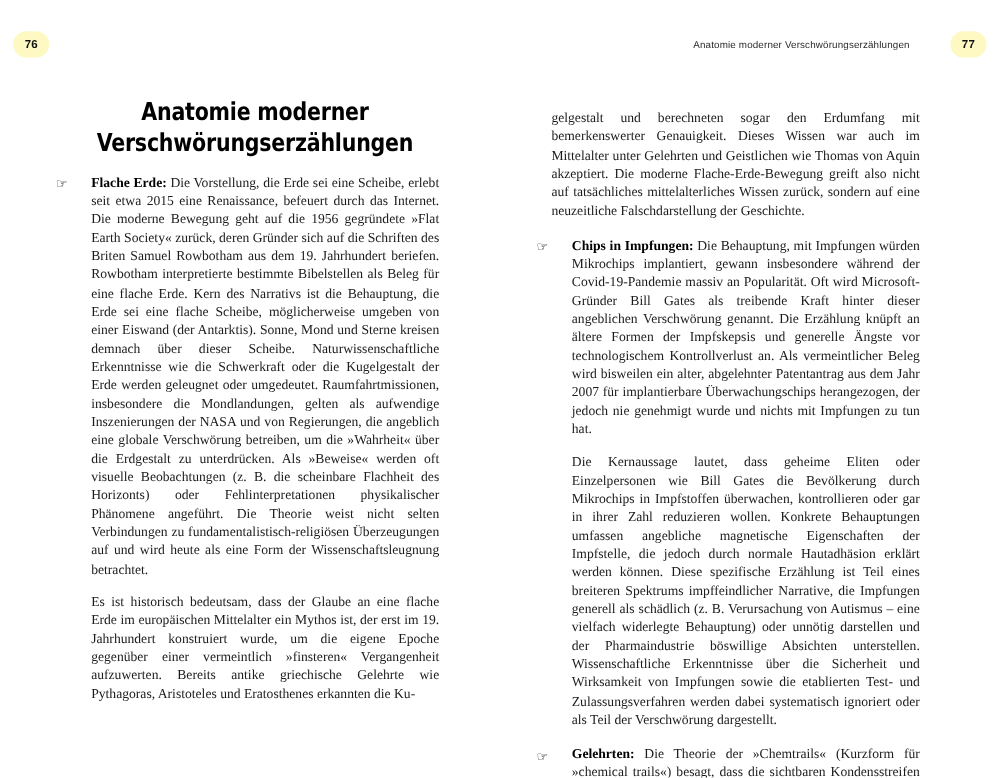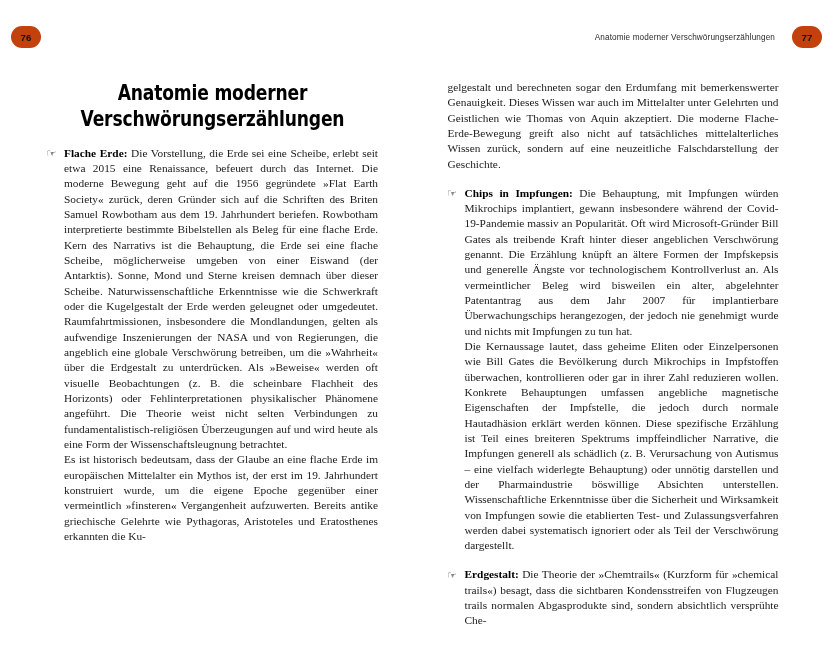--- a/index.html
+++ b/index.html
@@ -37,31 +37,31 @@
     height: 22px;
     display: flex;
     align-items: center;
     font-family: "Liberation Sans", "DejaVu Sans", sans-serif;
     font-size: 8.2px;
     letter-spacing: 0.12px;
     color: #2b2b2b;
     white-space: nowrap;
   }
   .runhead.left  { left: 11px; }
-  .runhead.right { right: 11px; }
+  .runhead.right { right: 11px; gap: 17px; }
 
   .pagenum {
     position: relative;
     display: inline-flex;
     align-items: center;
     justify-content: center;
     width: 30px;
     height: 22px;
     border-radius: 11px;
-    background: #c2410c;
+    background: #fef9c3;
     font-family: "Liberation Sans", "DejaVu Sans", sans-serif;
     font-weight: bold;
     font-size: 9.6px;
     color: #111111;
     flex: 0 0 auto;
   }
   .runhead.left .pagenum  { margin-right: 17px; }
   .runhead.right .pagenum { margin-left: 17px; }
 
   .runhead-text { display: inline-block; }
@@ -86,21 +86,21 @@
     font-size: 20.5px;
     line-height: 26px;
     letter-spacing: -0.2px;
     color: #000000;
     transform: scaleX(0.93);
   }
   .chapter-title .t-line { display: block; white-space: nowrap; }
 
   
   p.body {
-    margin: 0;
+    margin: 12px;
     font-size: 11.35px;
     line-height: 15.35px;
     text-align: justify;
     text-justify: inter-word;
     color: #1c1a1a;
     hyphens: manual;
   }
 
   .intro { margin-top: 26px; }
 
@@ -168,19 +168,19 @@
       <p class="body cont-top">gelgestalt und berechneten sogar den Erdumfang mit bemerkenswerter Genauigkeit. Dieses Wissen war auch im Mittelalter unter Gelehrten und Geistlichen wie Thomas von Aquin akzeptiert. Die moderne Flache-Erde-Bewegung greift also nicht auf tatsächliches mittelalterliches Wissen zurück, sondern auf eine neuzeitliche Falschdarstellung der Geschichte.</p>
 
       <div class="item">
         <span class="hand">☞</span>
         <p class="body"><span class="lead">Chips in Impfungen:</span><span> Die Behauptung, mit Impfungen würden Mikrochips implantiert, gewann insbesondere während der Covid-19-Pandemie massiv an Popularität. Oft wird Microsoft-Gründer Bill Gates als treibende Kraft hinter dieser angeblichen Verschwörung genannt. Die Erzählung knüpft an ältere Formen der Impfskepsis und generelle Ängste vor technologischem Kontrollverlust an. Als vermeintlicher Beleg wird bisweilen ein alter, abgelehnter Patentantrag aus dem Jahr 2007 für implantierbare Überwachungschips herangezogen, der jedoch nie genehmigt wurde und nichts mit Impfungen zu tun hat.</span></p>
         <p class="body para-follow">Die Kernaussage lautet, dass geheime Eliten oder Einzelpersonen wie Bill Gates die Bevölkerung durch Mikrochips in Impfstoffen überwachen, kontrollieren oder gar in ihrer Zahl reduzieren wollen. Konkrete Behauptungen umfassen angebliche magnetische Eigenschaften der Impfstelle, die jedoch durch normale Hautadhäsion erklärt werden können. Diese spezifische Erzählung ist Teil eines breiteren Spektrums impffeindlicher Narrative, die Impfungen generell als schädlich (z. B. Verursachung von Autismus – eine vielfach widerlegte Behauptung) oder unnötig darstellen und der Pharmaindustrie böswillige Absichten unterstellen. Wissenschaftliche Erkenntnisse über die Sicherheit und Wirksamkeit von Impfungen sowie die etablierten Test- und Zulassungsverfahren werden dabei systematisch ignoriert oder als Teil der Verschwörung dargestellt.</p>
       </div>
 
       <div class="item">
         <span class="hand">☞</span>
-        <p class="body"><span class="lead">Erdgestalt:</span><span> Die Theorie der »Chemtrails« (Kurzform für »chemical trails«) besagt, dass die sichtbaren Kondensstreifen von Flugzeugen trails normalen Abgasprodukte sind, sondern absichtlich versprühte Che-</span></p>
+        <p class="body"><span class="lead">Gelehrten:</span><span> Die Theorie der »Chemtrails« (Kurzform für »chemical trails«) besagt, dass die sichtbaren Kondensstreifen von Flugzeugen trails normalen Abgasprodukte sind, sondern absichtlich versprühte Che-</span></p>
       </div>
 
     </div>
   </div>
 
 </div>
 
 </body></html>

